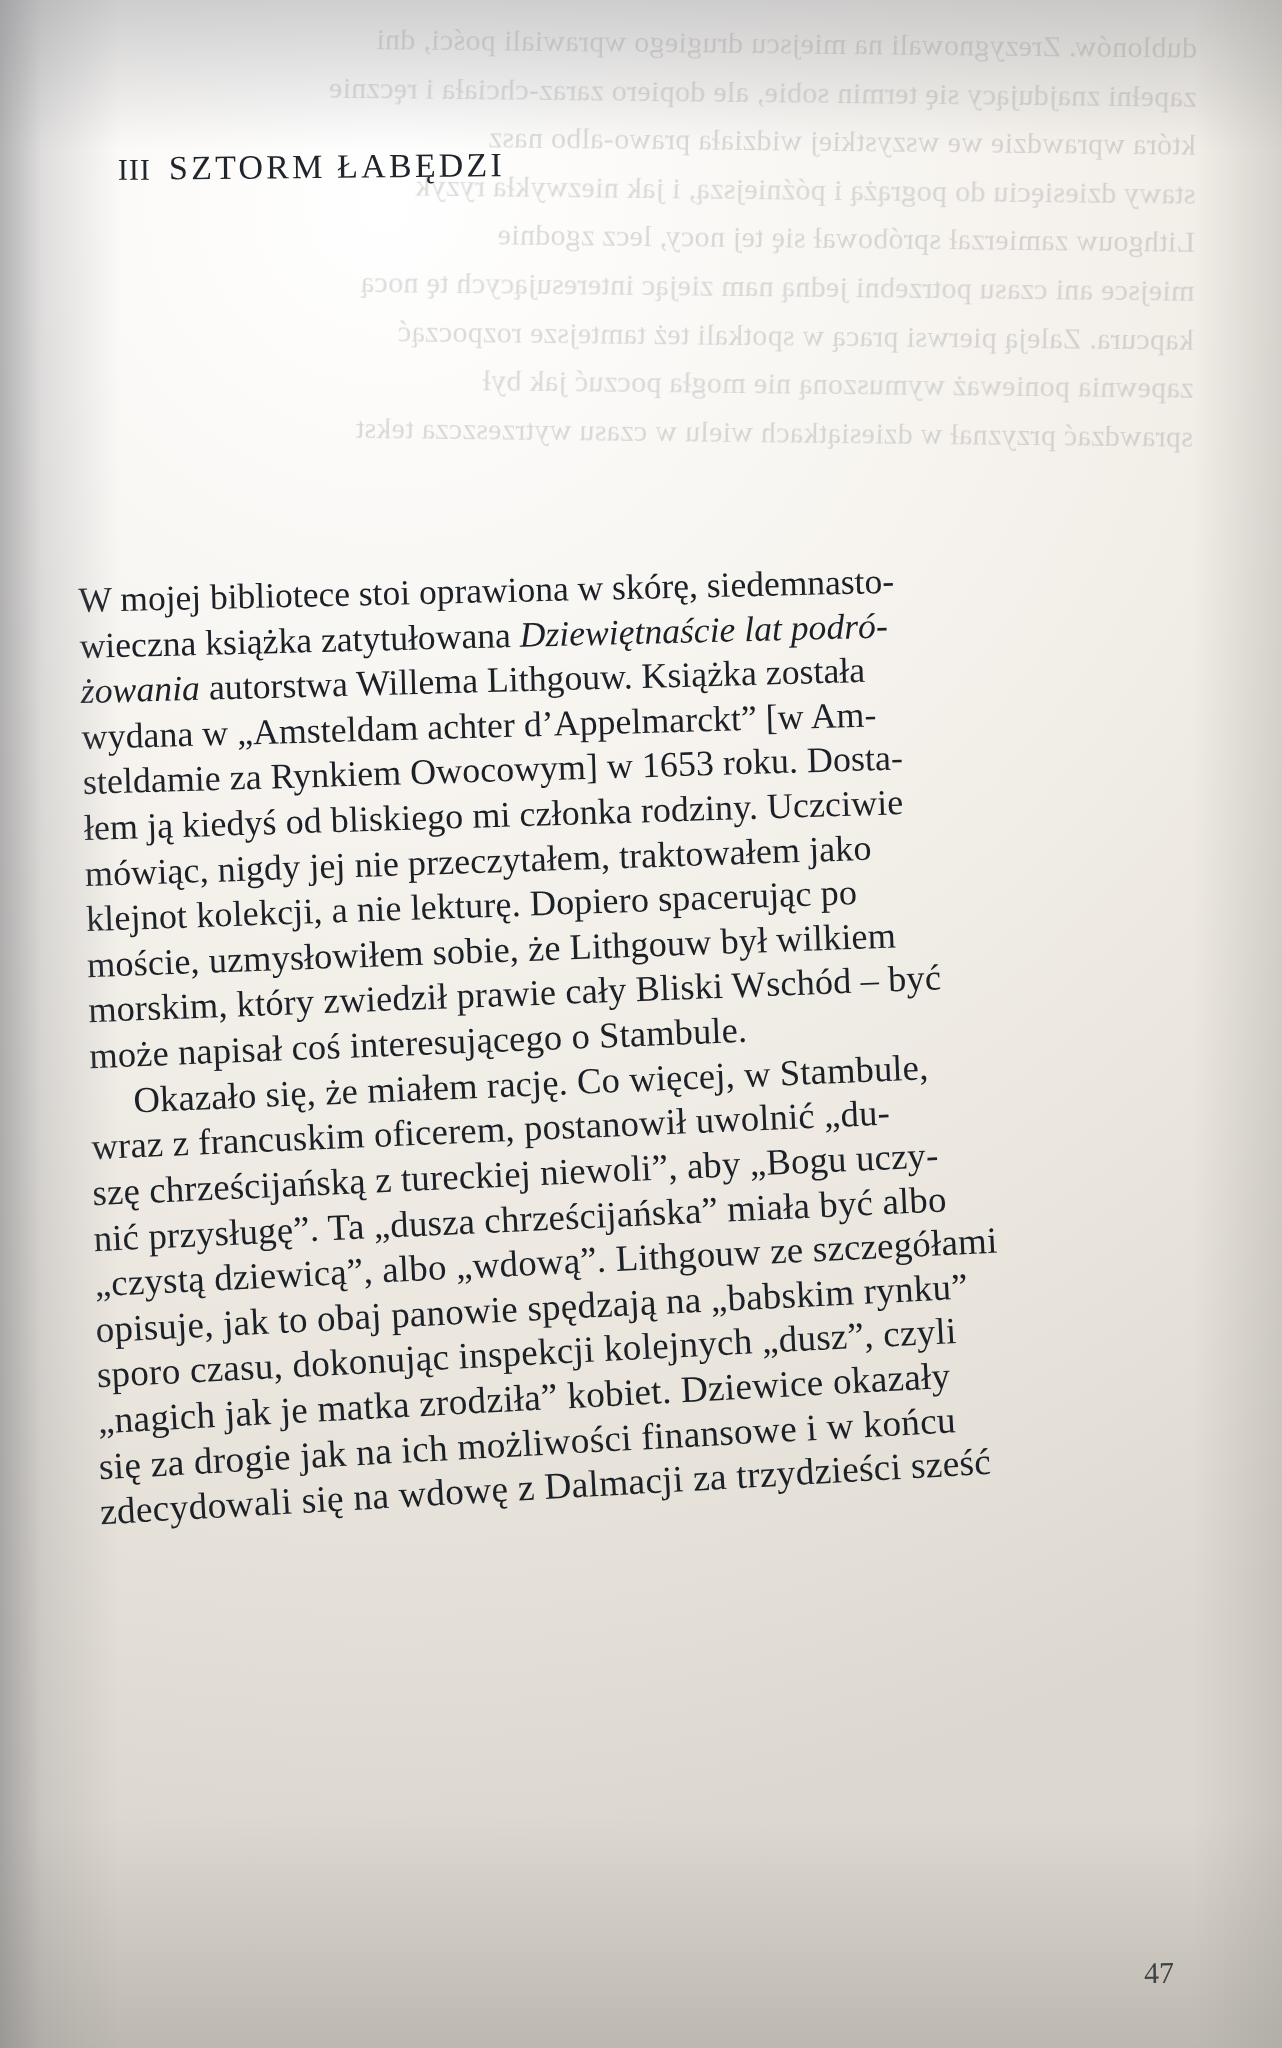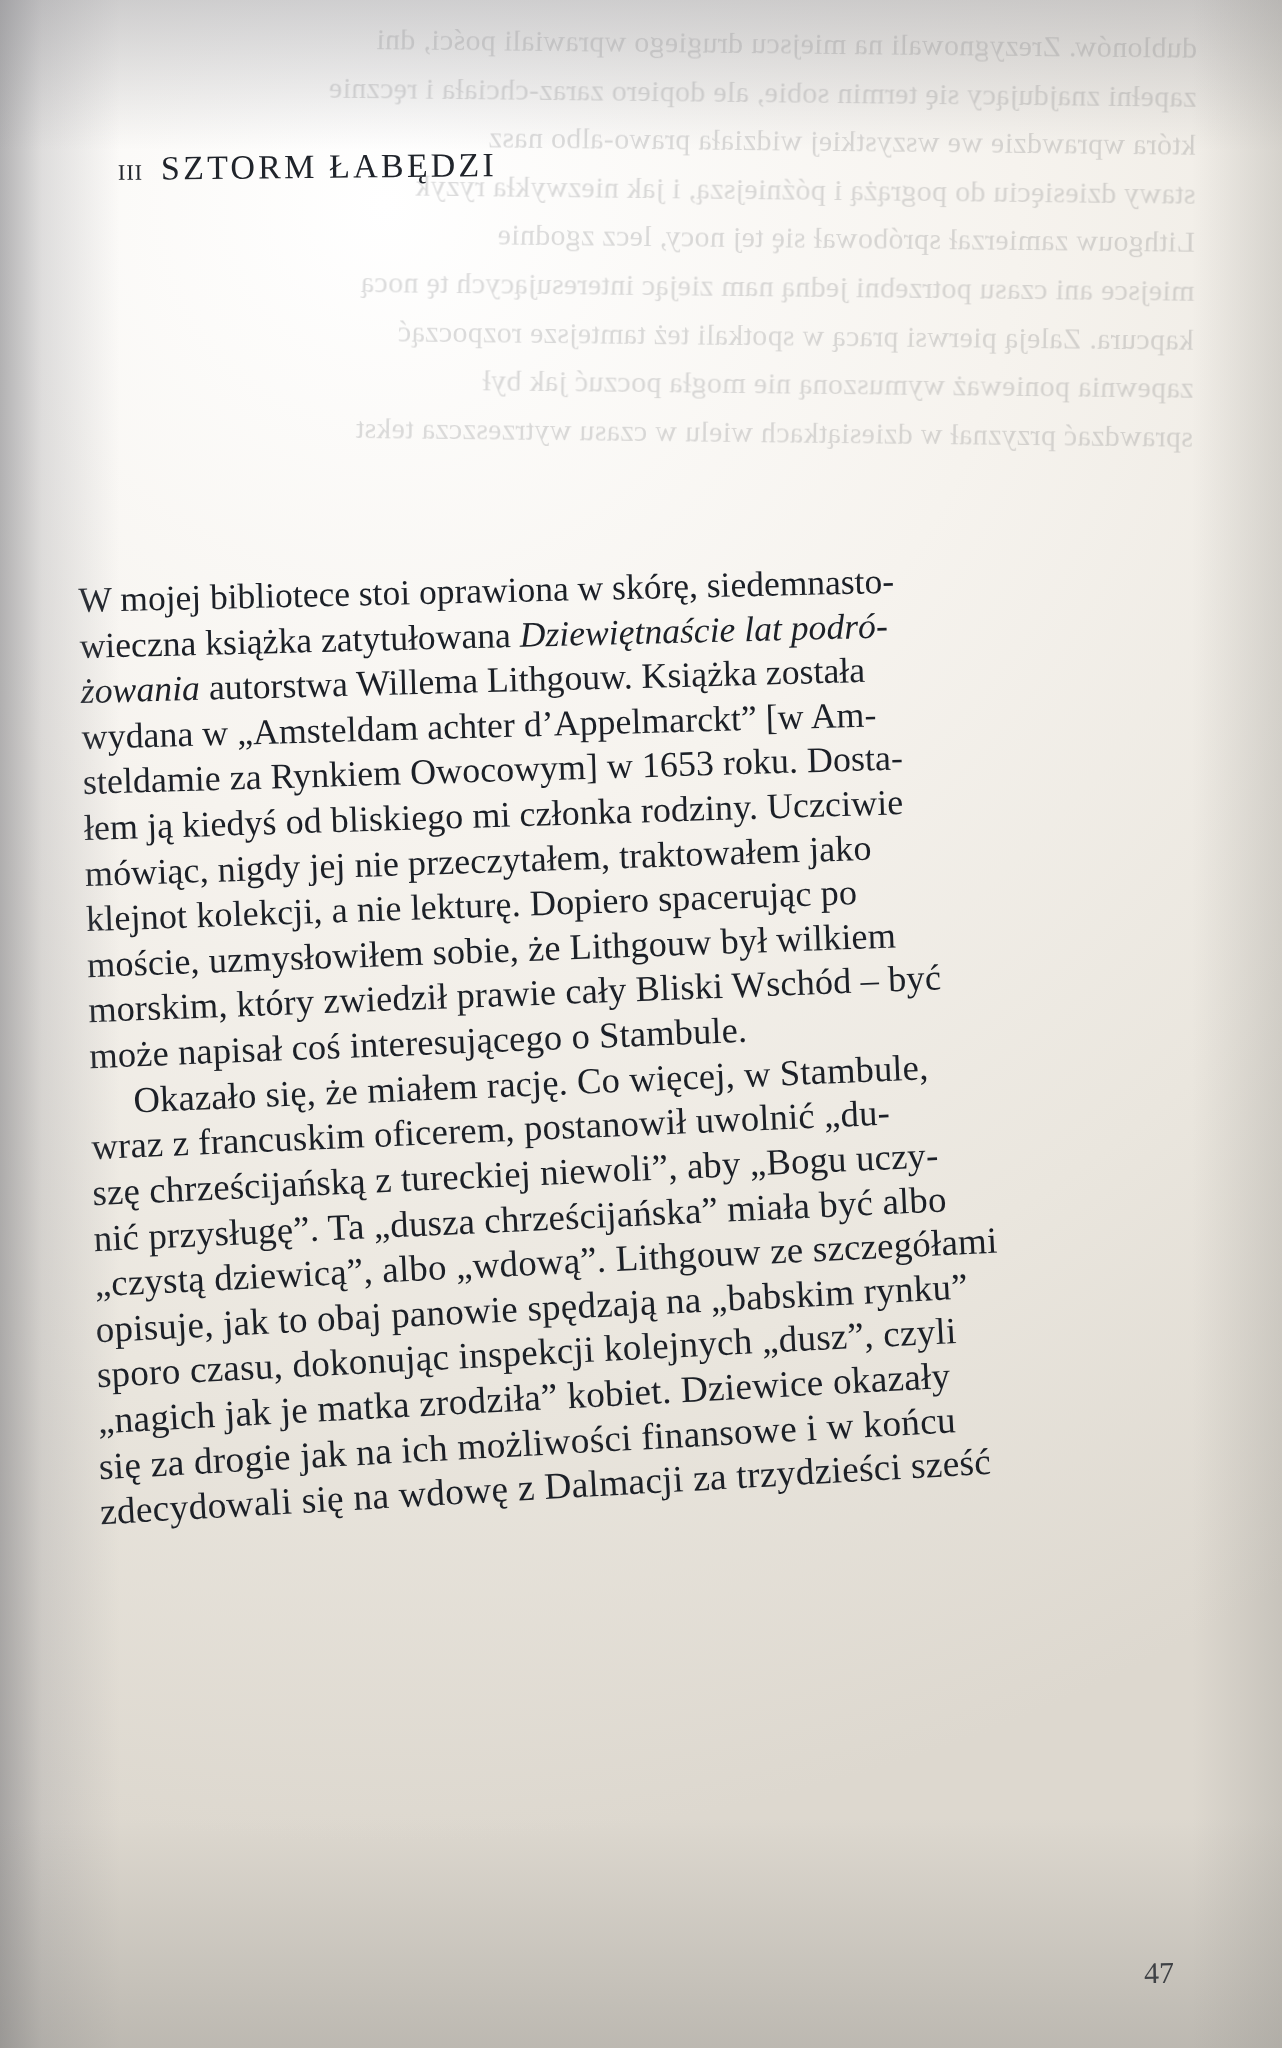--- a/index.html
+++ b/index.html
@@ -77,21 +77,21 @@
   }
   .chapter-head {
     position: absolute;
     left: 118px;
     top: 148px;
     color: #20242b;
     transform: rotate(-0.55deg);
     white-space: nowrap;
   }
   .chapter-num {
-    font-size: 22px;
+    font-size: 30px;
     letter-spacing: 1px;
     text-align: center;
   }
   .chapter-title {
     font-size: 34px;
     letter-spacing: 3.2px;
     margin-left: 18px;
   }
   #body-text {
     position: absolute;

